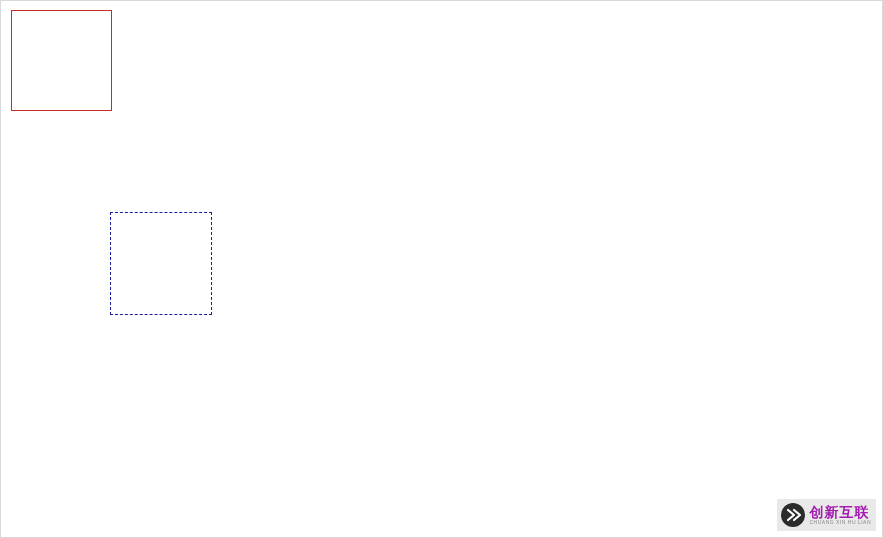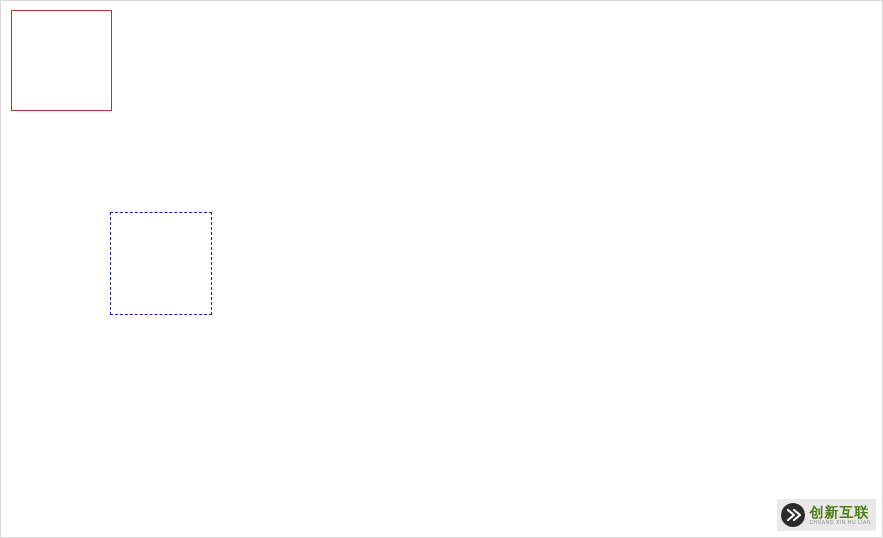--- a/index.html
+++ b/index.html
@@ -57,21 +57,21 @@
     }
     .watermark-text-wrap {
       display: flex;
       flex-direction: column;
       line-height: 1;
       justify-content: center;
     }
     .watermark-main {
       font-size: 14px;
       font-weight: bold;
-      color: #4d7c0f;
+      color: #a21caf;
       letter-spacing: 1px;
       white-space: nowrap;
     }
     .watermark-sub {
       font-size: 5px;
       color: #888;
       letter-spacing: 0.5px;
       white-space: nowrap;
       margin-top: 1px;
     }

